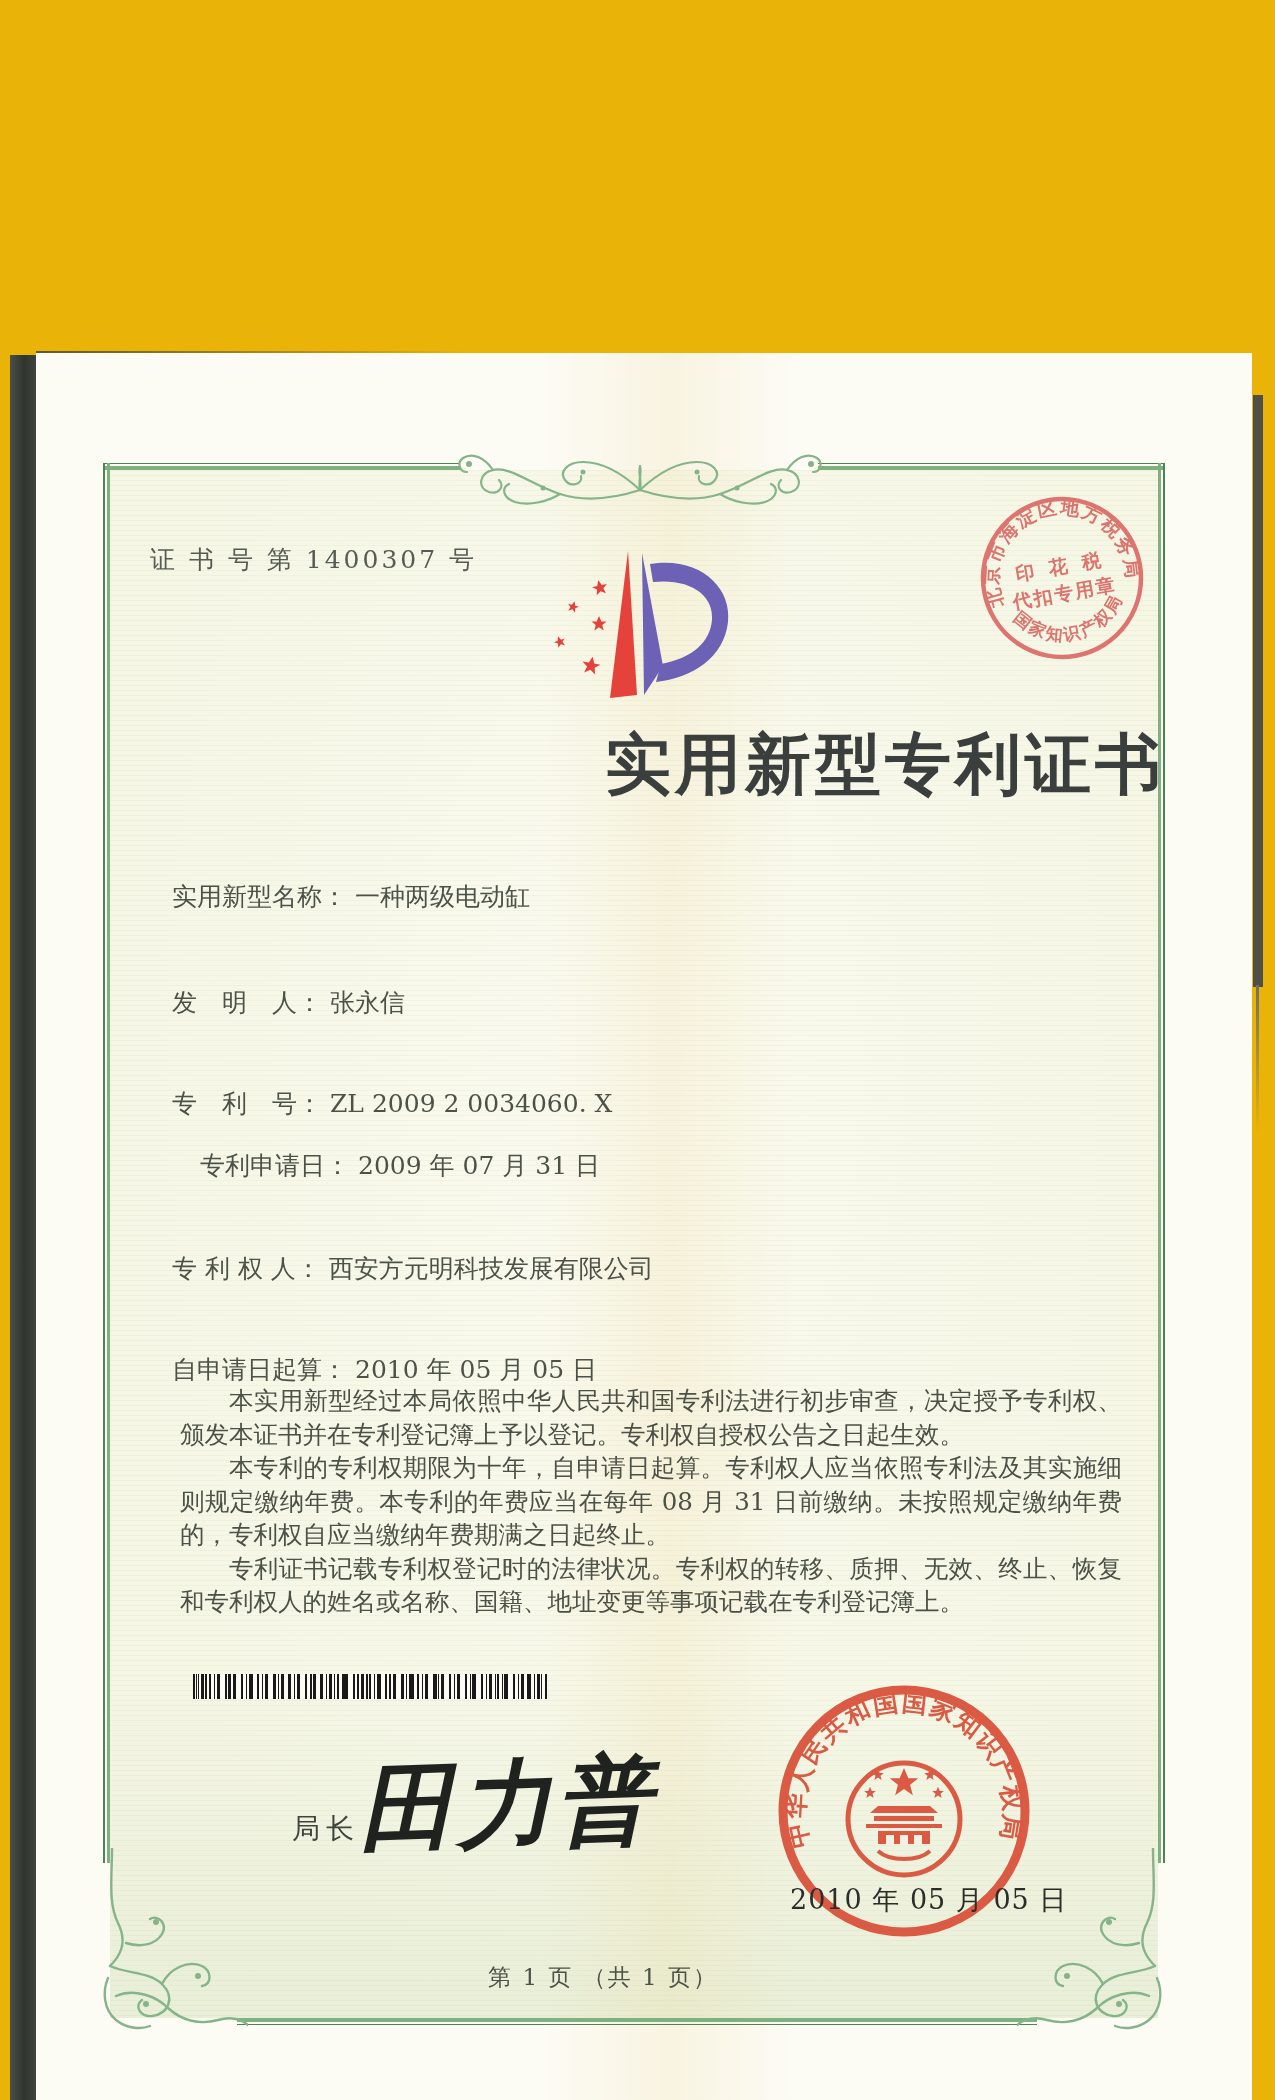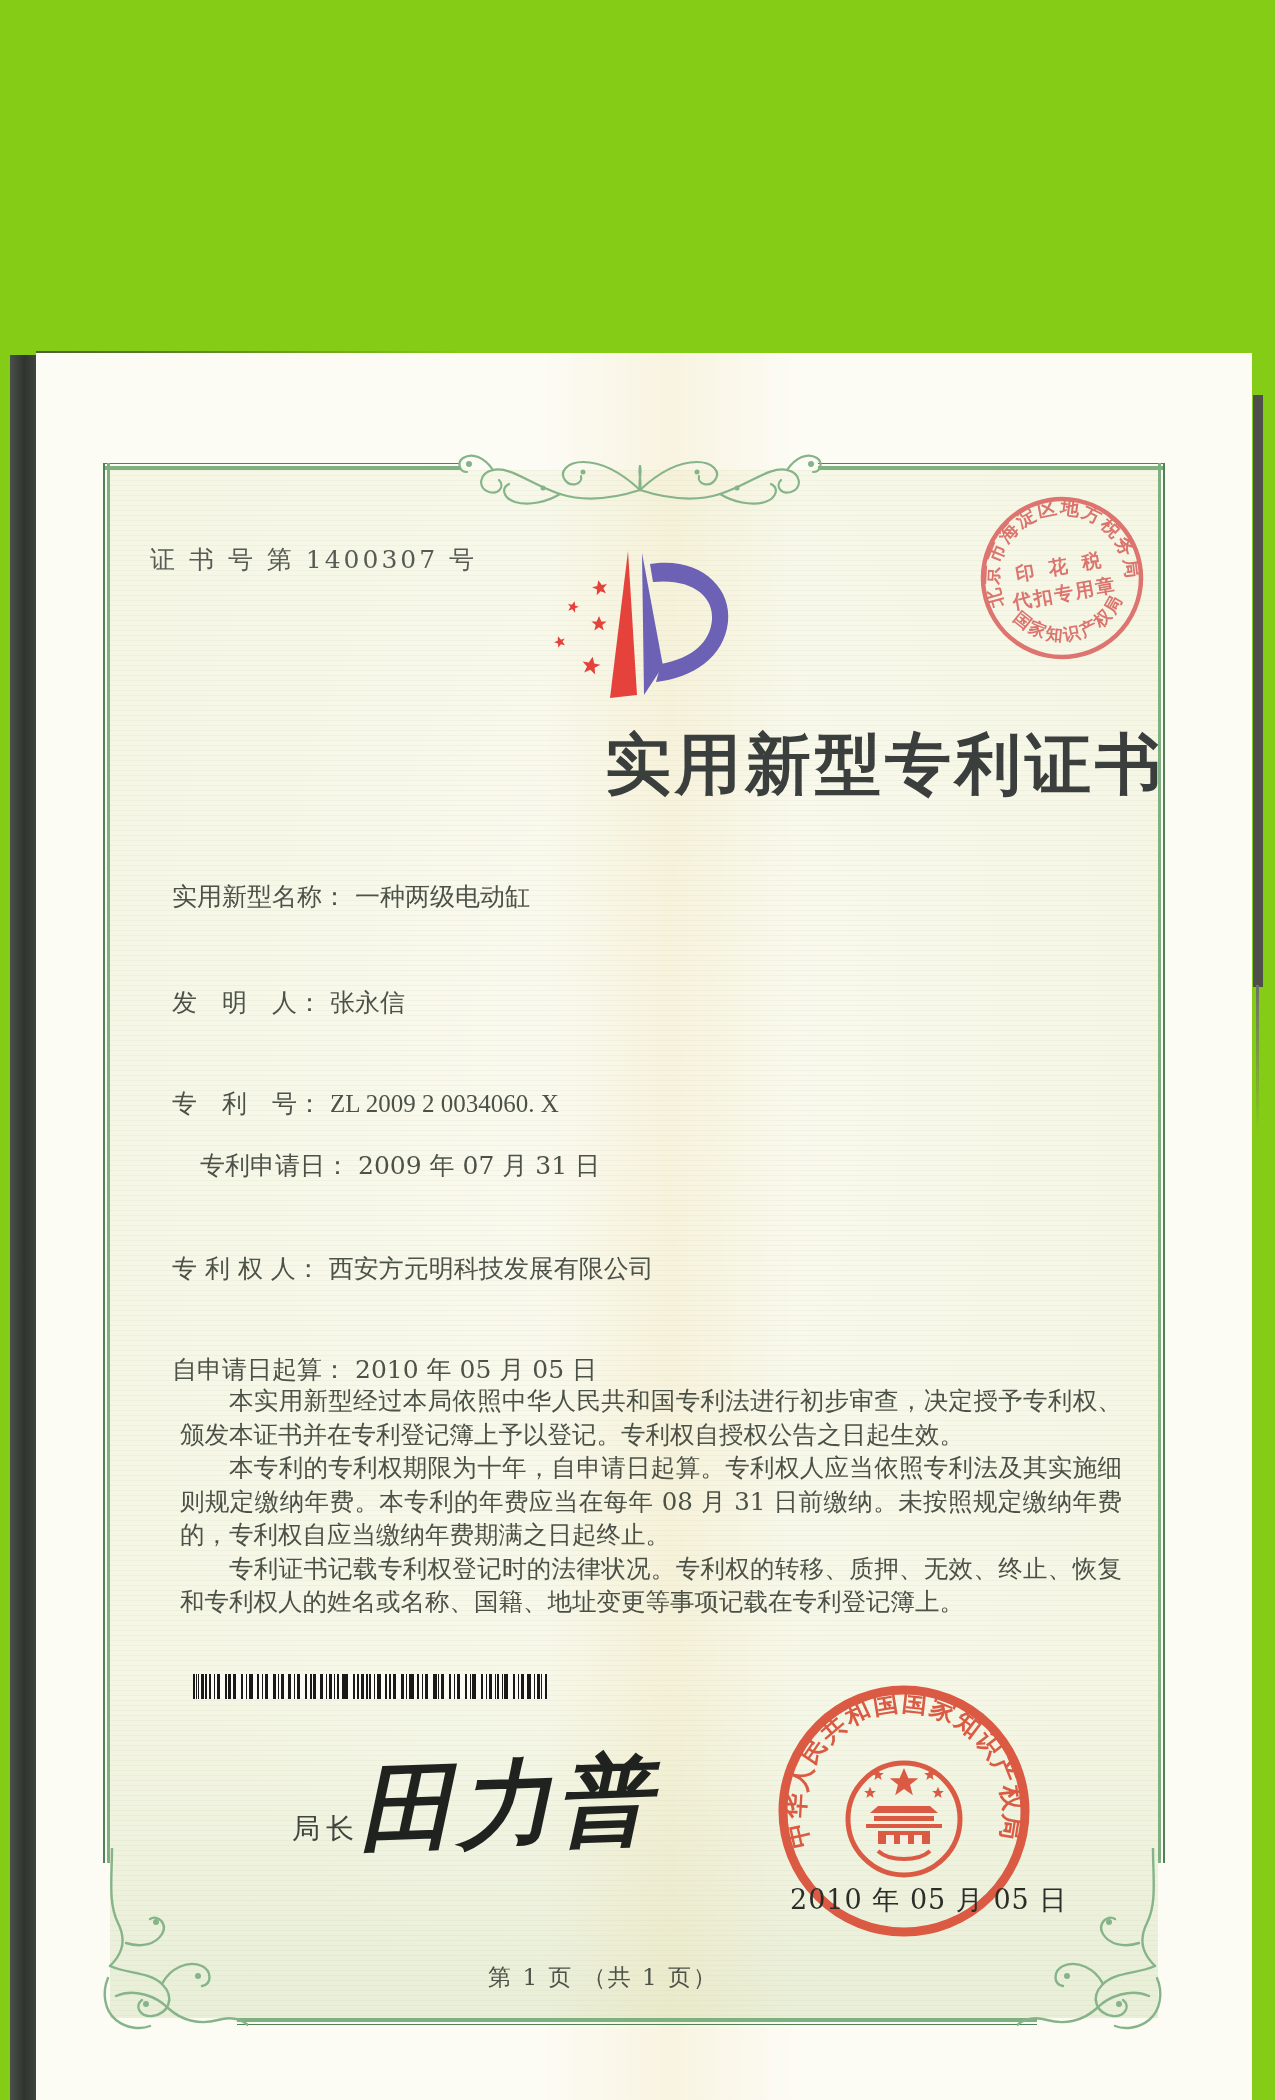--- a/index.html
+++ b/index.html
@@ -1,16 +1,16 @@
 <!DOCTYPE html>
 <html lang="zh"><head>
 <meta charset="utf-8">
 <style>
   html,body{margin:0;padding:0;background:#ffffff;}
-  #stage{position:relative;width:1275px;height:2100px;background:#84cc16;overflow:hidden;
+  #stage{position:relative;width:1275px;height:2100px;background:#eab308;overflow:hidden;
          font-family:"DejaVu Serif","Liberation Serif",serif;}
   .abs{position:absolute;}
   
   .paper{left:36px;top:353px;width:1216px;height:1747px;background:#fcfbf4;}
   .paper-top-edge{left:36px;top:351px;width:430px;height:2px;
     background:linear-gradient(90deg,rgba(70,72,66,.85),rgba(70,72,66,.4) 55%,rgba(70,72,66,0));}
   .strip-left{left:10px;top:355px;width:26px;height:1745px;
     background:linear-gradient(90deg,#4a4f49,#30342f 55%,#3f443e);}
   .strip-right{left:1253px;top:395px;width:10px;height:592px;background:#4e4e4a;}
   .strip-right-tail{left:1256px;top:985px;width:3px;height:148px;
@@ -148,21 +148,21 @@
   </svg>
 
   <div class="abs title">实用新型专利证书</div>
 
   <div class="abs field" style="top:880px;">
     <span>实用新型名称：</span><span class="val">一种两级电动缸</span>
   </div>
   <div class="abs field" style="top:986px;">
     <span>发　明　人：</span><span class="val">张永信</span>
   </div>
-  <div class="abs field" style="top:1087px;font-family:Liberation Serif, serif;">
+  <div class="abs field" style="top:1087px;">
     <span>专　利　号：</span><span class="val">ZL 2009 2 0034060. X</span>
   </div>
   <div class="abs field" style="top:1149px;margin-left:28px;">
     <span>专利申请日：</span><span class="val">2009 年 07 月 31 日</span>
   </div>
   <div class="abs field" style="top:1252px;">
     <span>专 利 权 人：</span><span class="val">西安方元明科技发展有限公司</span>
   </div>
   <div class="abs field" style="top:1353px;">
     <span>自申请日起算：</span><span class="val">2010 年 05 月 05 日</span>

